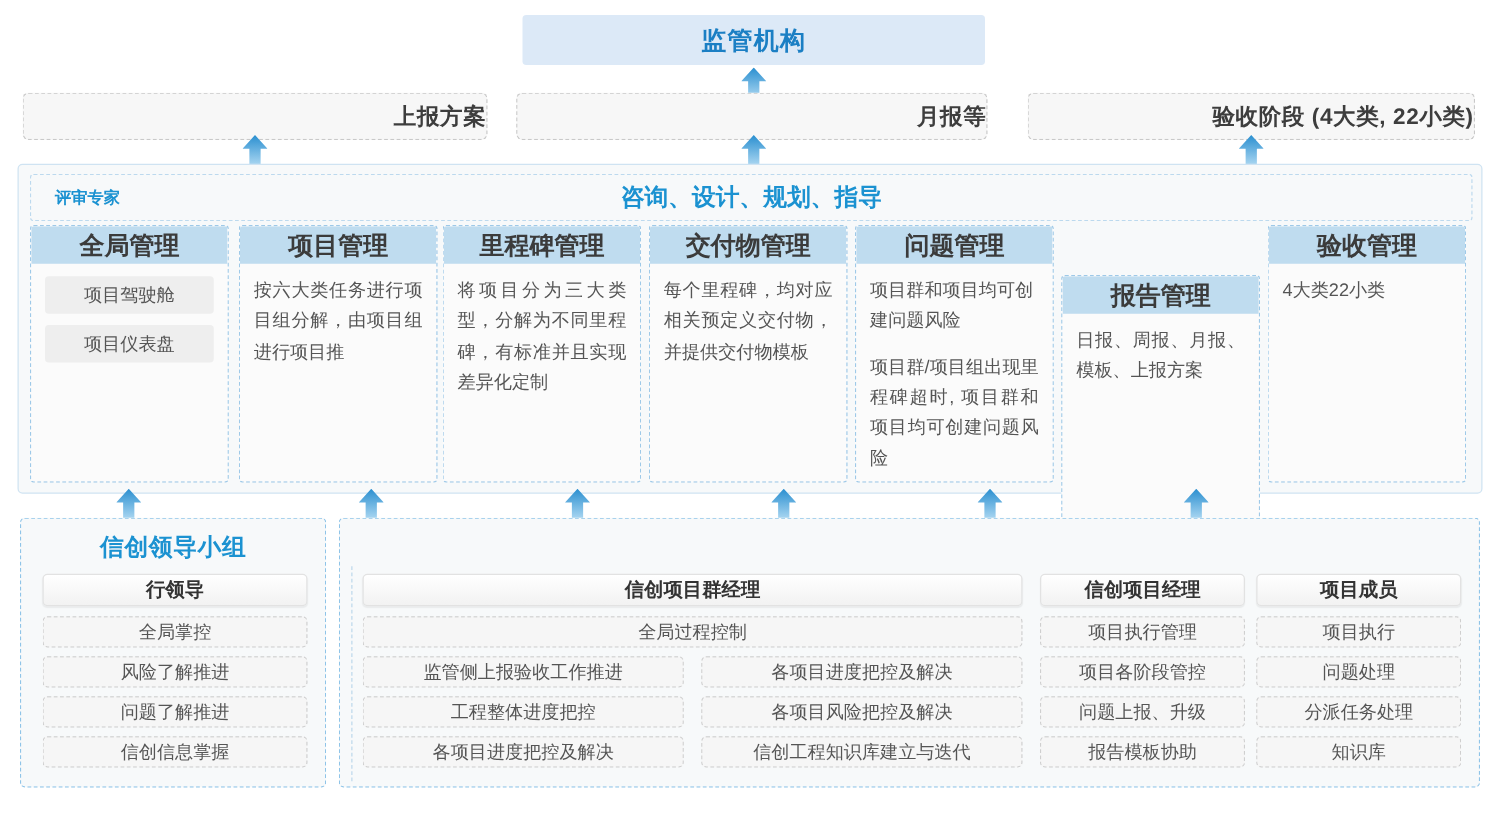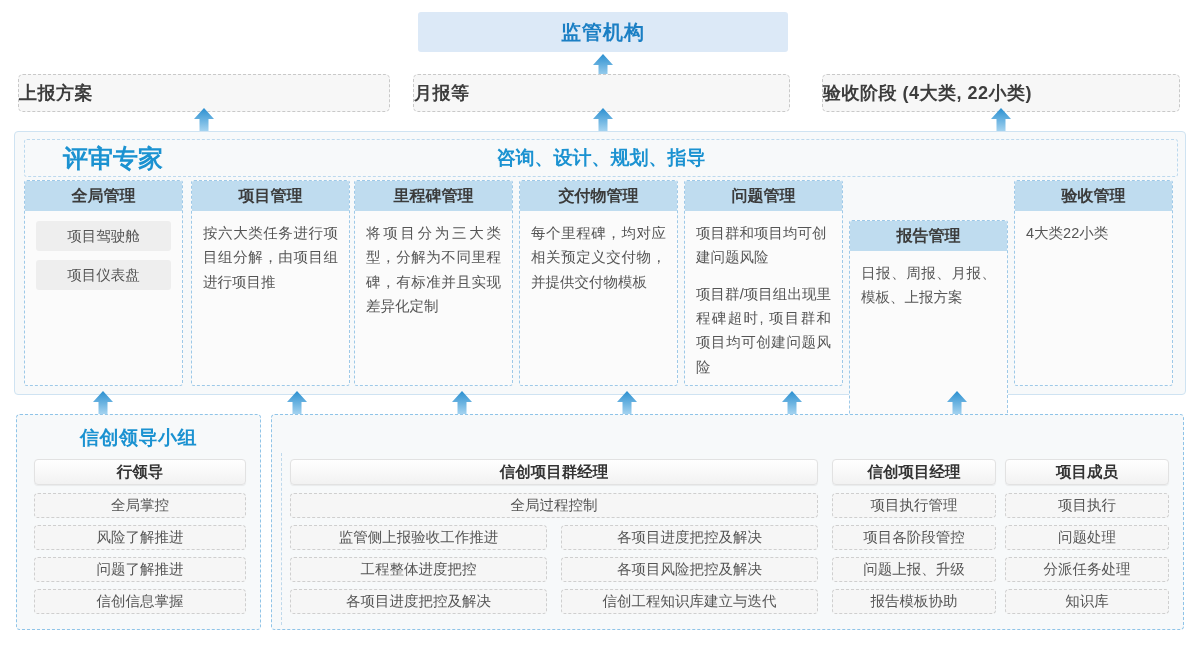--- a/index.html
+++ b/index.html
@@ -30,21 +30,21 @@
     color: #1b7fc4;
     letter-spacing: 1px;
   }
 
   .dashed-node {
     background: #f7f7f7;
     border: 1px dashed #c9c9c9;
     border-radius: 5px;
     display: flex;
     align-items: center;
-    justify-content: flex-start;
+    justify-content: flex-end;
     font-size: 18px;
     font-weight: bold;
     color: #3d3d3d;
     letter-spacing: .5px;
   }
 
   
   .arrow {
     width: 20px;
     height: 26px;
@@ -58,24 +58,24 @@
     border-radius: 4px;
   }
   .mid-banner {
     background: #f7f9fa;
     border: 1px dashed #bcd9ee;
     border-radius: 3px;
     display: flex;
     align-items: center;
   }
   .mid-banner .b-left {
-    font-size: 25px;
+    font-size: 13px;
     font-weight: bold;
     color: #1b92d1;
-    margin-left: 38px;
+    margin-left: 19px;
   }
   .mid-banner .b-center {
     position: absolute;
     left: 0; right: 0;
     text-align: center;
     font-size: 19px;
     font-weight: bold;
     color: #1b92d1;
   }
 
@@ -86,21 +86,21 @@
     overflow: hidden;
     display: flex;
     flex-direction: column;
   }
   .col-head {
     background: #bfdcef;
     height: 30px;
     display: flex;
     align-items: center;
     justify-content: center;
-    font-size: 16px;
+    font-size: 20px;
     font-weight: bold;
     color: #3b3b3b;
     flex: 0 0 auto;
   }
   .col-body {
     padding: 10px 11px 6px 11px;
     flex: 1 1 auto;
   }
   .col-para {
     font-size: 14.5px;

